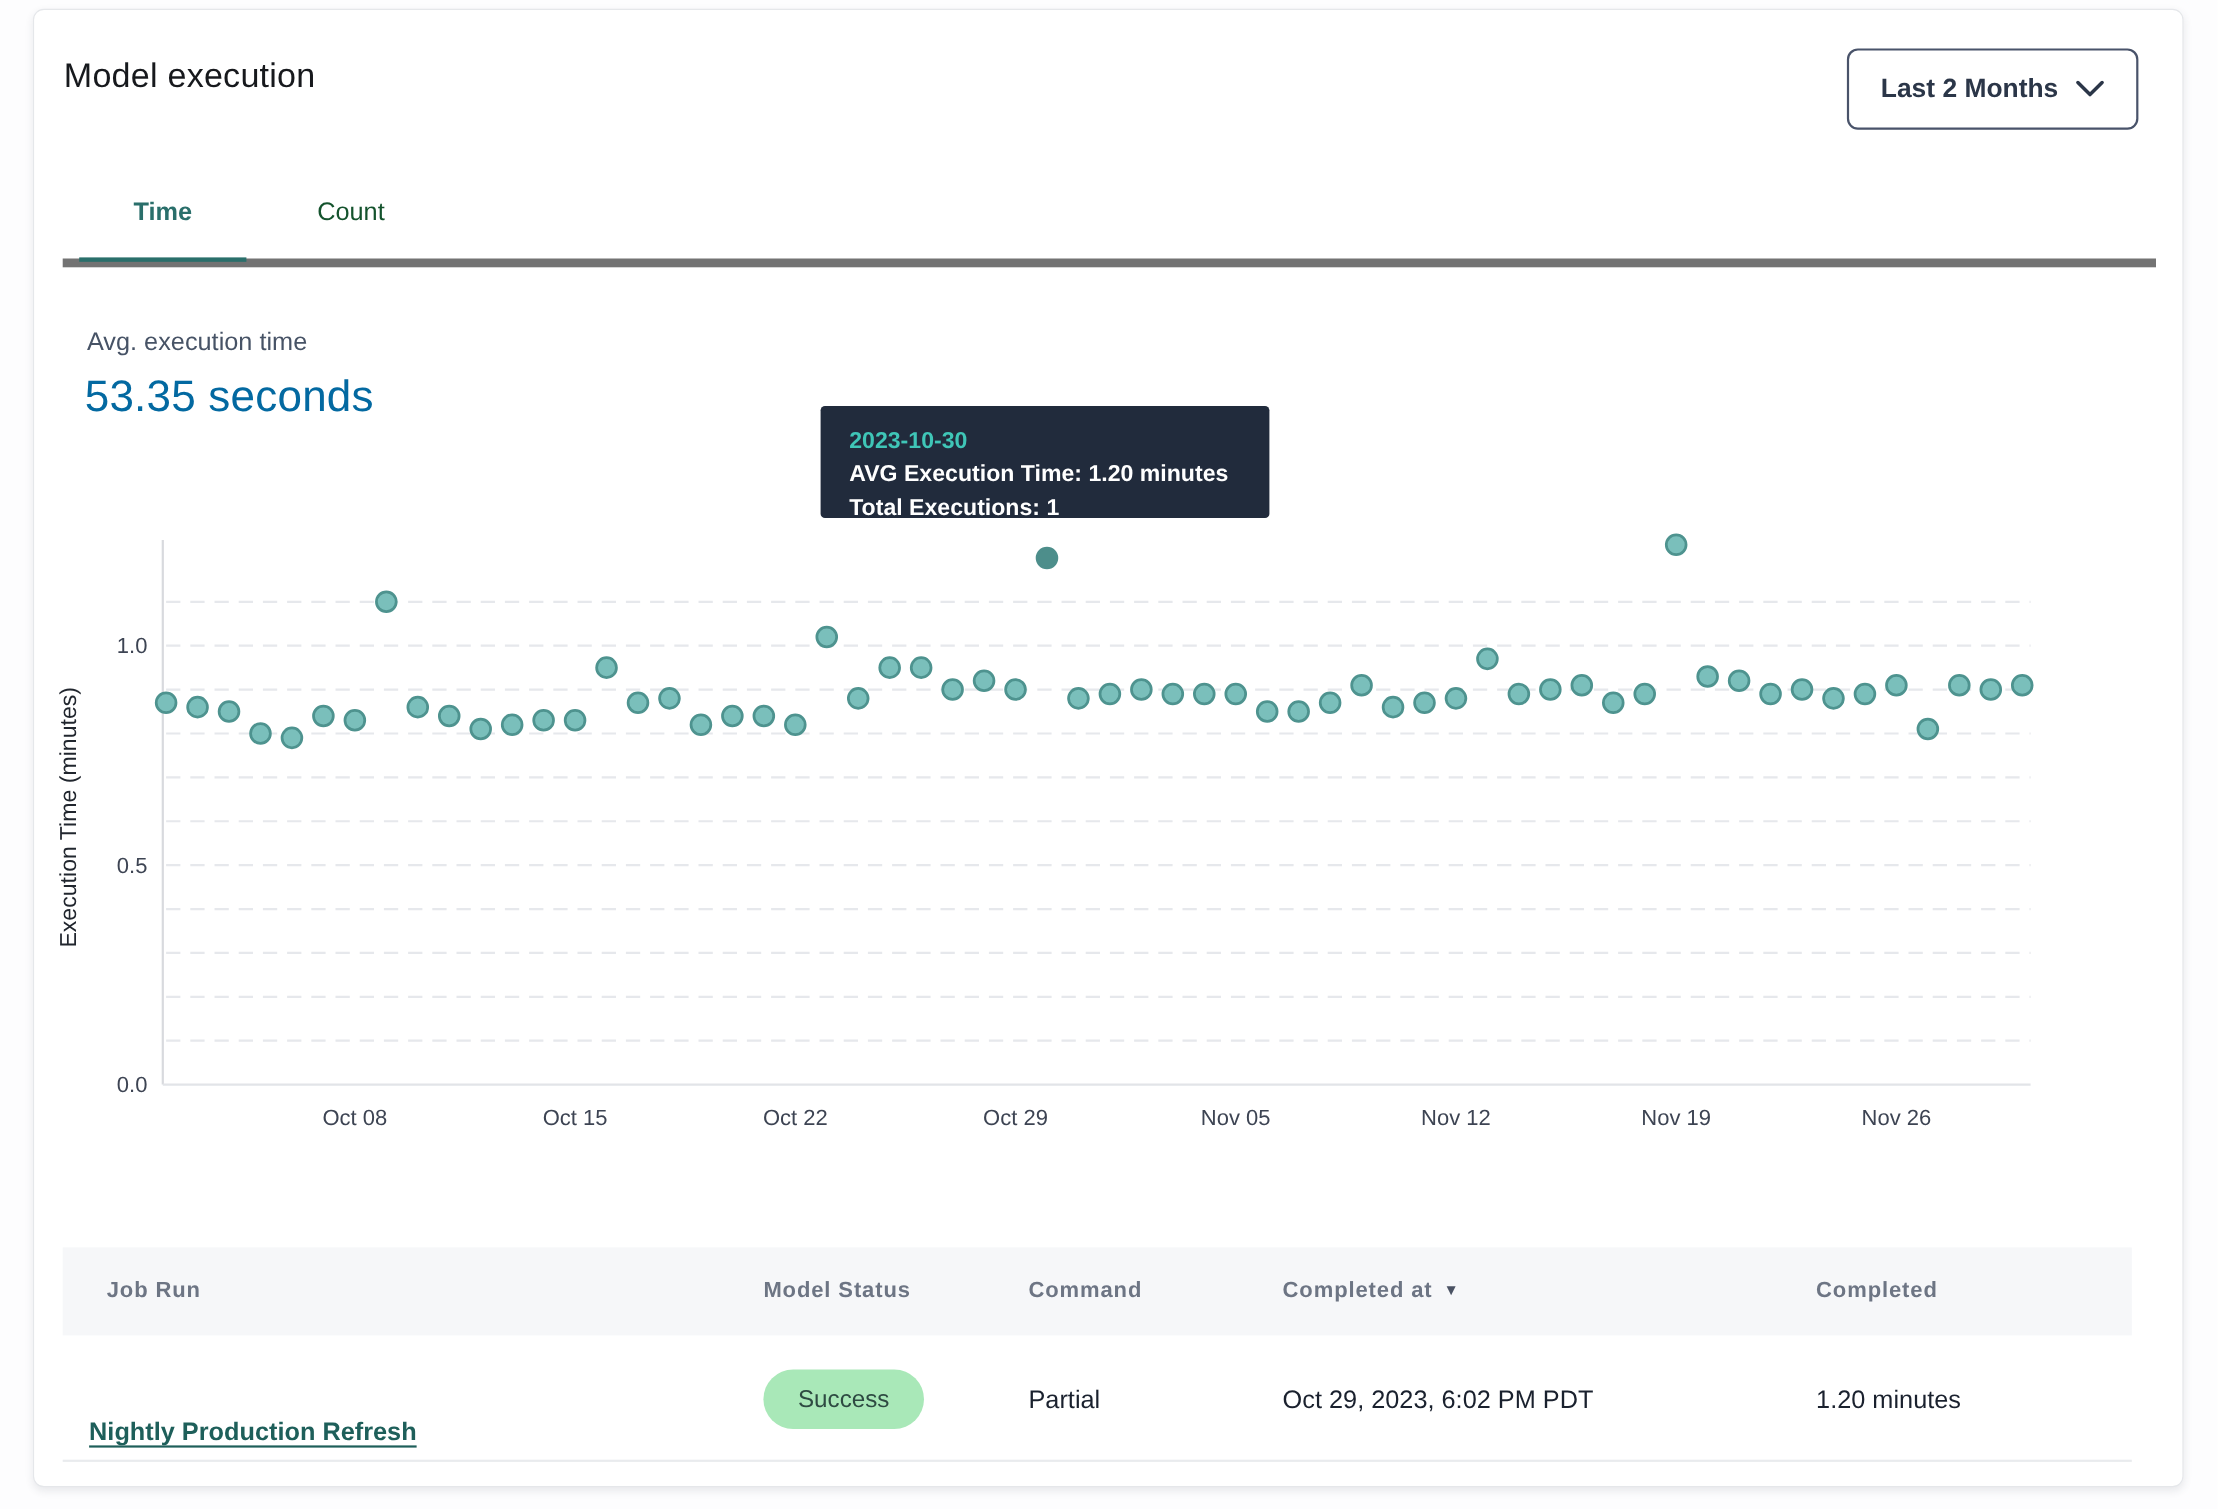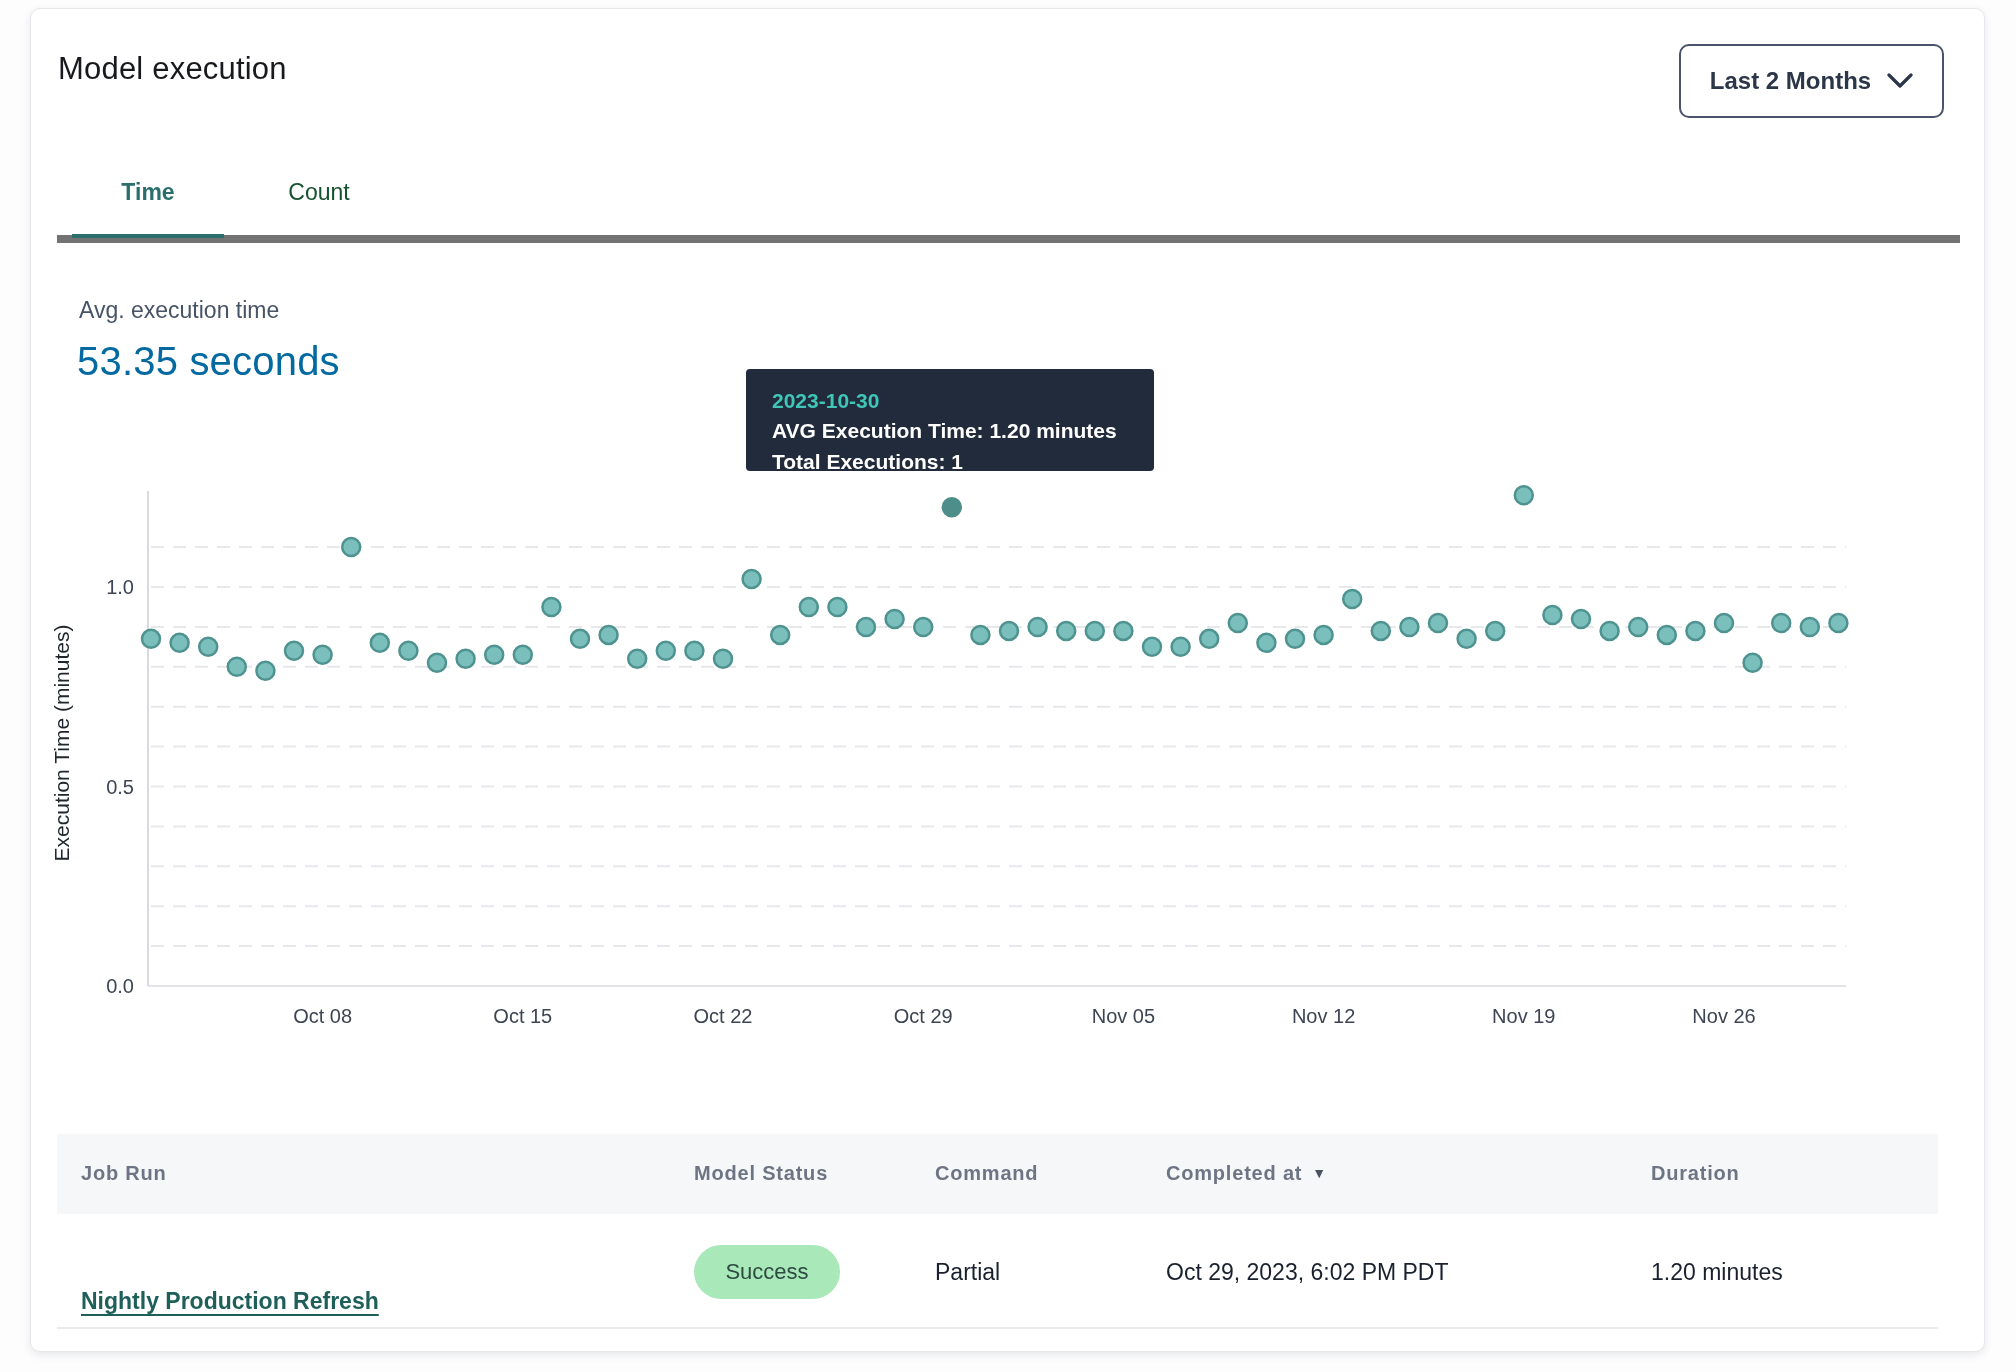--- a/index.html
+++ b/index.html
@@ -174,27 +174,27 @@
       <circle cx="1635.8000000000002" cy="163.88" r="9" class="dot"></circle>
       <circle cx="1664.4" cy="159.89" r="9" class="dot"></circle>
       <circle cx="1693" cy="151.90999999999997" r="9" class="dot"></circle>
       <circle cx="1721.6000000000001" cy="191.81" r="9" class="dot"></circle>
       <circle cx="1750.2" cy="151.90999999999997" r="9" class="dot"></circle>
       <circle cx="1778.8000000000002" cy="155.89999999999998" r="9" class="dot"></circle>
       <circle cx="1807.4" cy="151.90999999999997" r="9" class="dot"></circle>
     </svg>
 
   <div class="tbl-header">
-    <div class="th" style="left:24px">Job Run</div>
+    <div class="th" style="left:40px">Job Run</div>
     <div class="th" style="left:637px">Model Status</div>
     <div class="th" style="left:878px">Command</div>
     <div class="th" style="left:1109px">
       <span>Completed at</span><span class="sort-icon">▼</span>
     </div>
-    <div class="th" style="left:1594px">Duration</div>
+    <div class="th" style="left:1594px">Completed</div>
   </div>
 
   <div>
     <div class="cell job-link" style="left:50px">Nightly Production Refresh</div>
     <div class="status-pill">Success</div>
     <div class="cell" style="left:904px">Partial</div>
     <div class="cell" style="left:1135px">Oct 29, 2023, 6:02 PM PDT</div>
     <div class="cell" style="left:1620px">1.20 minutes</div>
   </div>
 

